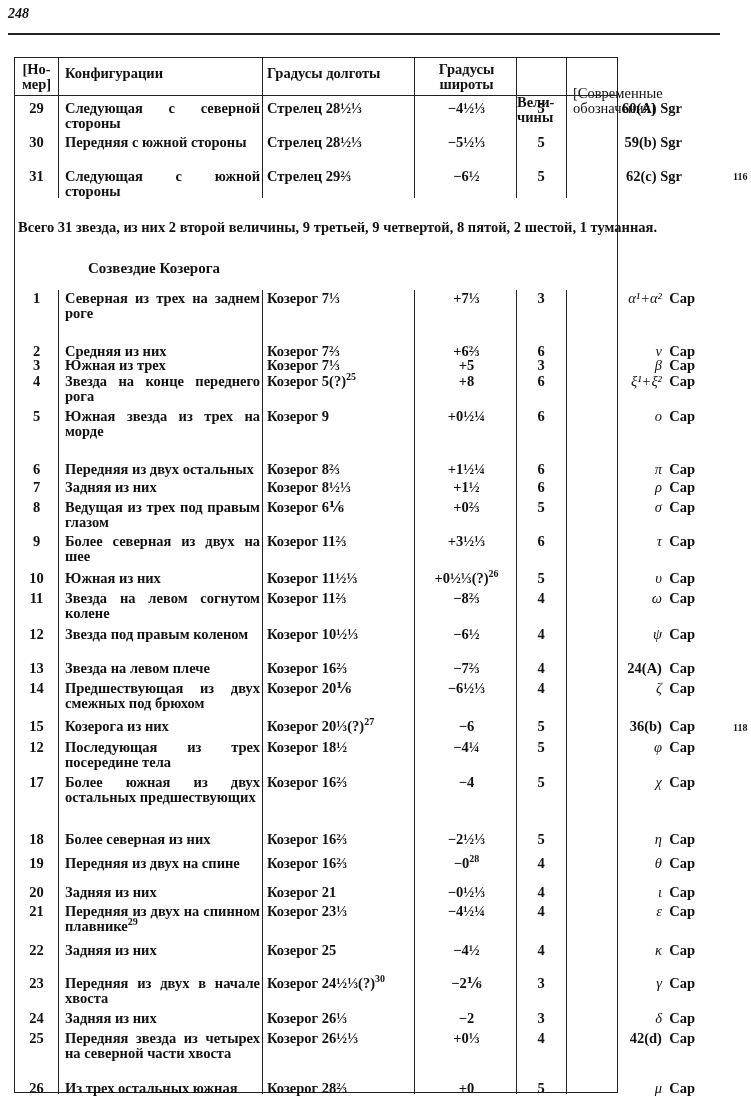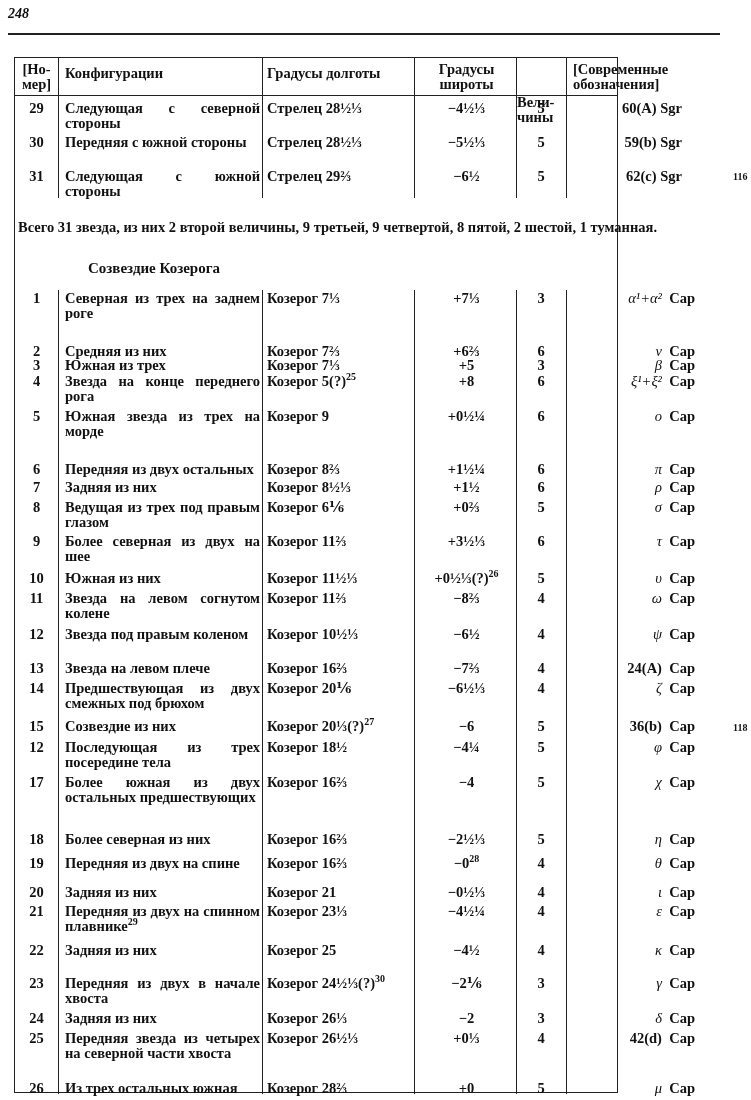--- a/index.html
+++ b/index.html
@@ -52,21 +52,21 @@
     <div class="cell c-cfg" style="top:4px;">Конфигурации</div>
     <div class="cell c-lon" style="top:4px;">Градусы долготы</div>
     <div class="cell c-lat">
       <div>Градусы</div>
       <div>широты</div>
     </div>
     <div class="cell c-mag" style="left:502px;width:50px;text-align:left;margin-top:33px;">
       <div>Вели-</div>
       <div>чины</div>
     </div>
-    <div class="cell" style="left:558px;width:140px;font-weight:bold;">
+    <div class="cell" style="left:558px;width:140px;font-weight:normal;margin-top:24px;">
       <div>[Современные</div>
       <div>обозначения]</div>
     </div>
   </div>
   <div class="hline" style="top:37px;"></div>
 
   <div class="vline" style="left:43px;top:0;height:140px;"></div>
   <div class="vline" style="left:247px;top:0;height:140px;"></div>
   <div class="vline" style="left:399px;top:0;height:140px;"></div>
   <div class="vline" style="left:501px;top:0;height:140px;"></div>
@@ -211,21 +211,21 @@
       <div class="row" style="top: 623px;">
         <div class="cell c-num">14</div>
         <div class="cell c-cfg"><span>Предшествующая из двух смежных под брюхом</span></div>
         <div class="cell c-lon"><span>Козерог 20⅙</span></div>
         <div class="cell c-lat"><span>−6½⅓</span></div>
         <div class="cell c-mag">4</div>
         <div class="cell c-mod"><span class="greek">ζ</span>&nbsp;&nbsp;<span>Cap</span></div>
       </div>
       <div class="row" style="top: 661px;">
         <div class="cell c-num">15</div>
-        <div class="cell c-cfg"><span>Созвездие из них</span></div>
+        <div class="cell c-cfg"><span>Козерога из них</span></div>
         <div class="cell c-lon"><span>Козерог 20⅓(?)</span><sup>27</sup></div>
         <div class="cell c-lat"><span>−6</span></div>
         <div class="cell c-mag">5</div>
         <div class="cell c-mod"><span class="">36(b)</span>&nbsp;&nbsp;<span>Cap</span></div>
       </div>
       <div class="row" style="top: 682px;">
         <div class="cell c-num">12</div>
         <div class="cell c-cfg"><span>Последующая из трех посередине тела</span></div>
         <div class="cell c-lon"><span>Козерог 18½</span></div>
         <div class="cell c-lat"><span>−4¼</span></div>

